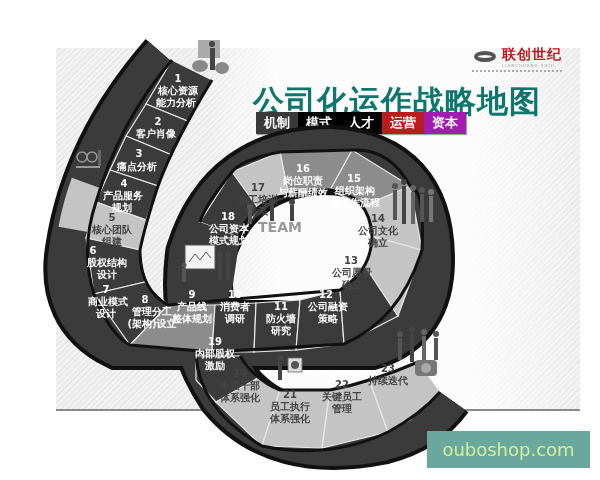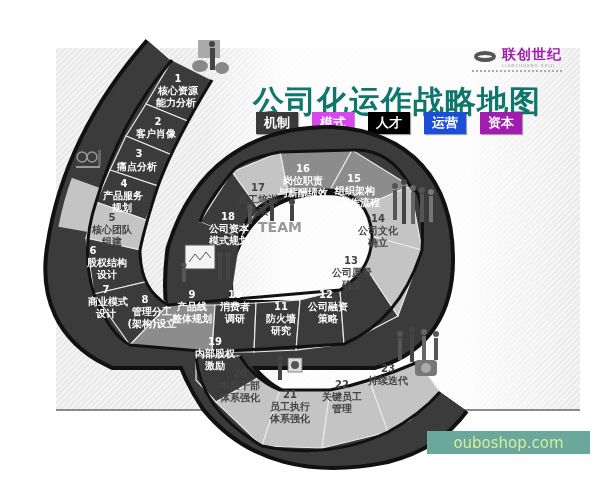--- a/index.html
+++ b/index.html
@@ -12,33 +12,33 @@
   .card-inner-glow {
     position:absolute; left:150px; top:0; width:374px; height:362px;
     background: linear-gradient(90deg, rgba(255,255,255,0) 0%, rgba(255,255,255,0.85) 20%, rgba(255,255,255,0.85) 70%, rgba(255,255,255,0) 100%);
   }
   .bottom-line { position:absolute; left:56px; top:409px; width:524px; height:2px; background:#8a8a8a; }
   svg.map { position:absolute; left:0; top:0; width:600px; height:480px; }
   .title {
     position:absolute; left:253px; top:81px; font-size:31px; font-weight:bold; color:#0f766e;
     letter-spacing:1px; white-space:nowrap;
   }
-  .tags { position:absolute; left:256px; top:112px; display:flex; gap:14px; }
+  .tags { position:absolute; left:256px; top:112px; display:flex; gap:0; }
   .tag {
     height:22px; width:42px; display:flex; align-items:center; justify-content:center;
     color:#ffffff; font-size:13px; font-weight:bold; box-shadow:1px 1px 1px rgba(0,0,0,0.35);
   }
   .logo { position:absolute; left:470px; top:46px; width:100px; height:30px; }
   .logo-mark { position:absolute; left:4px; top:5px; width:22px; height:11px; border:4px solid #555; border-radius:50%; box-sizing:border-box; }
-  .logo-text { position:absolute; left:32px; top:0px; font-size:14px; font-weight:bold; color:#a21caf; letter-spacing:1px; }
+  .logo-text { position:absolute; left:32px; top:0px; font-size:14px; font-weight:bold; color:#b91c1c; letter-spacing:1px; }
   .logo-sub { position:absolute; left:32px; top:17px; font-size:4px; color:#999; letter-spacing:1px; white-space:nowrap; }
   .logo-sub2 { position:absolute; left:2px; top:24px; width:92px; height:2px; background:repeating-linear-gradient(90deg,#aaa 0 2px,transparent 2px 4px); }
   .watermark {
-    position:absolute; left:427px; top:431px; width:163px; height:23px; background:#6aa89e;
-    display:flex; align-items:center; justify-content:center; color:#d8ec9a; font-size:15px;
+    position:absolute; left:427px; top:431px; width:163px; height:37px; background:#6aa89e;
+    display:flex; align-items:center; justify-content:center; color:#d8ec9a; font-size:18px;
     font-family:"DejaVu Sans", sans-serif;
   }
   .seg-label { font-family:"DejaVu Sans", sans-serif; font-weight:bold; }
 </style>
 </head>
 <body>
 
 <div class="card">
   <div class="card-inner-glow"></div>
 </div>
@@ -48,23 +48,23 @@
   <div class="logo-mark"></div>
   <div class="logo-text">联创世纪</div>
   <div class="logo-sub">LIANCHUANG SHIJI</div>
   <div class="logo-sub2"></div>
 </div>
 
 <div class="title">公司化运作战略地图</div>
 
 <div class="tags">
   <div class="tag" style="background:#3a3a3a">机制</div>
-  <div class="tag" style="background:#d946ef">模式</div>
+  <div class="tag" style="background:#000000">模式</div>
   <div class="tag" style="background:#000000">人才</div>
-  <div class="tag" style="background:#1d4ed8">运营</div>
+  <div class="tag" style="background:#b91c1c">运营</div>
   <div class="tag" style="background:#a21caf">资本</div>
 </div>
 
 <svg class="map" viewBox="0 0 600 480">
 
   <g fill="none" stroke="#111" stroke-linecap="butt">
 
     <path d="M 172 62 Q 95 150 80 250 Q 70 310 120 335 L 370 335 Q 420 320 420 260 Q 420 165 330 160 Q 230 160 200 255 Q 190 330 230 390 Q 280 450 380 430 Q 420 420 440 392" stroke-width="70"></path>
   </g>
   <g fill="none" stroke="#3b3b3b" stroke-linecap="butt">

